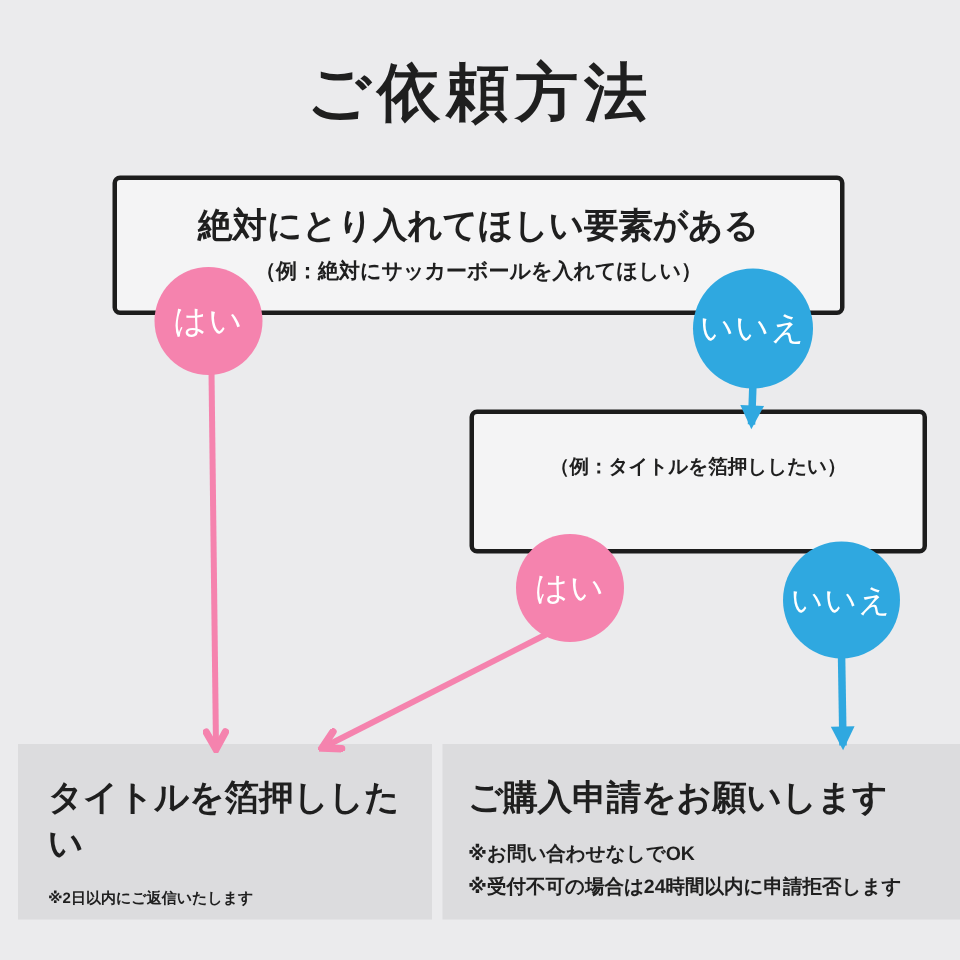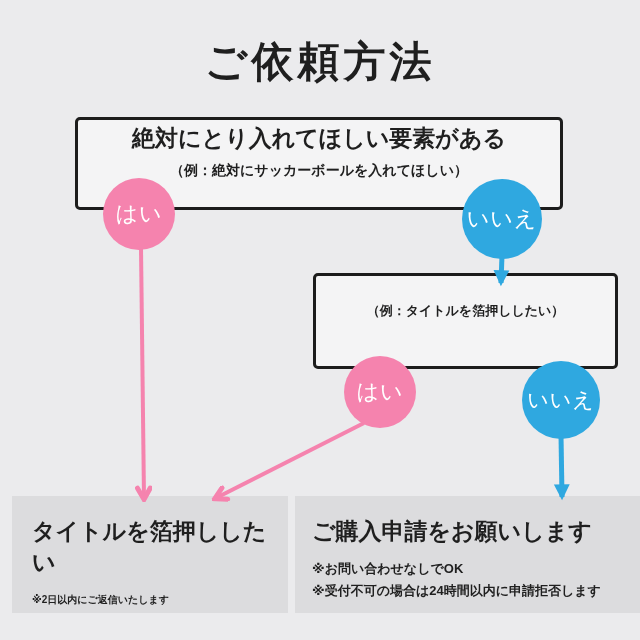--- a/index.html
+++ b/index.html
@@ -14,21 +14,21 @@
     position:absolute;top:34px;left:0;width:640px;
     margin:0;text-align:center;
     font-size:42px;font-weight:bold;letter-spacing:4px;
   }
   .panel{
     position:absolute;box-sizing:border-box;
     background:var(--panel_fill,#f4f4f5);
     border:3px solid var(--panel_border,#1c1c1c);
     border-radius:5px;text-align:center;z-index:1;
   }
-  .panel-1{left:75px;top:117px;width:488px;height:93px;padding-top:7px;font-family:Liberation Mono, monospace;}
+  .panel-1{left:75px;top:117px;width:488px;height:93px;padding-top:17px;}
   .panel-2{left:313px;top:273px;width:305px;height:96px;padding-top:19px;}
   .question{font-weight:bold;font-size:23px;line-height:1.2;}
   .panel-2 .question{font-size:22px;}
   .example{font-weight:bold;font-size:14px;margin-top:7px;}
   .panel-2 .example{font-size:13px;}
   .circle{
     position:absolute;border-radius:50%;z-index:3;
     display:flex;align-items:center;justify-content:center;
     color:var(--circle_text,#fff);font-weight:normal;font-size:22px;
     letter-spacing:1px;

